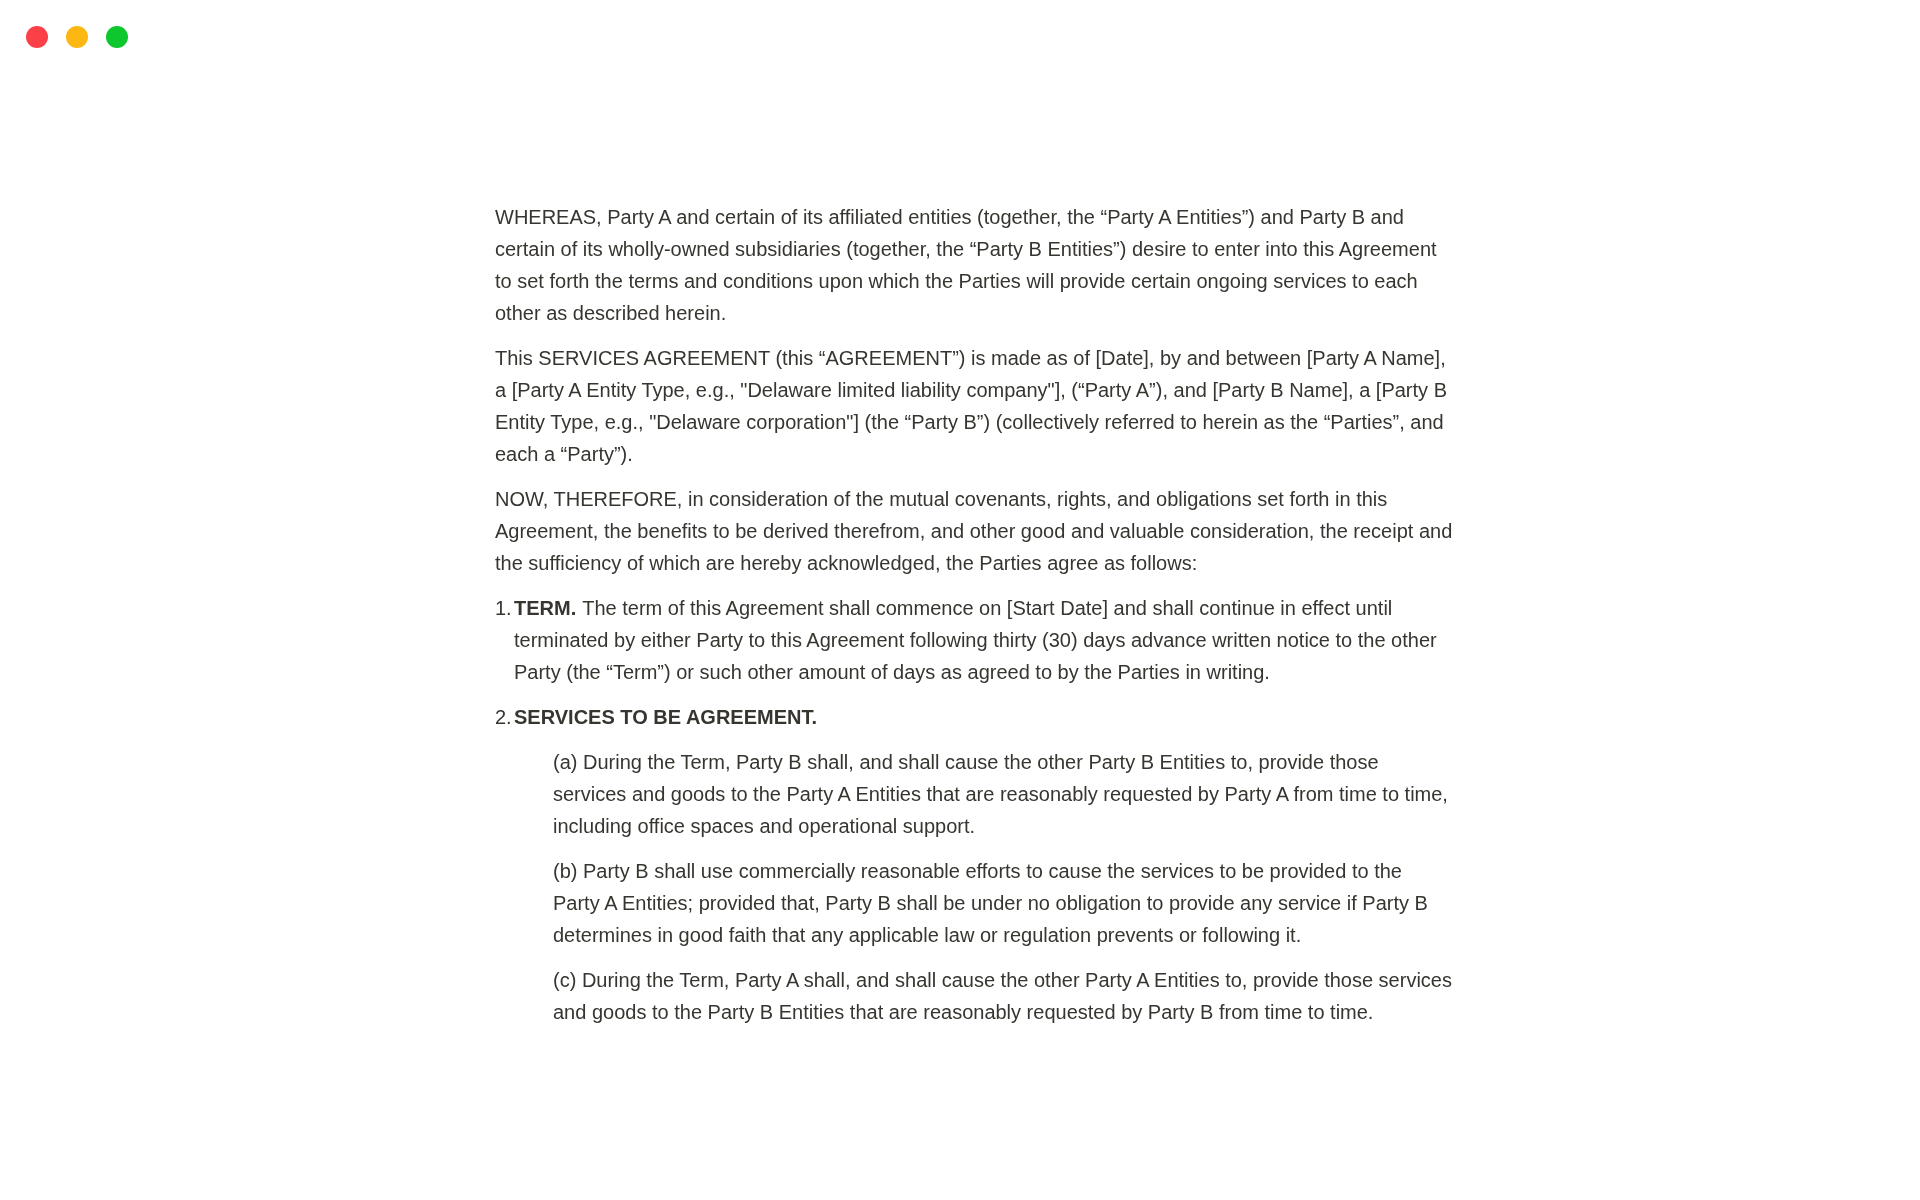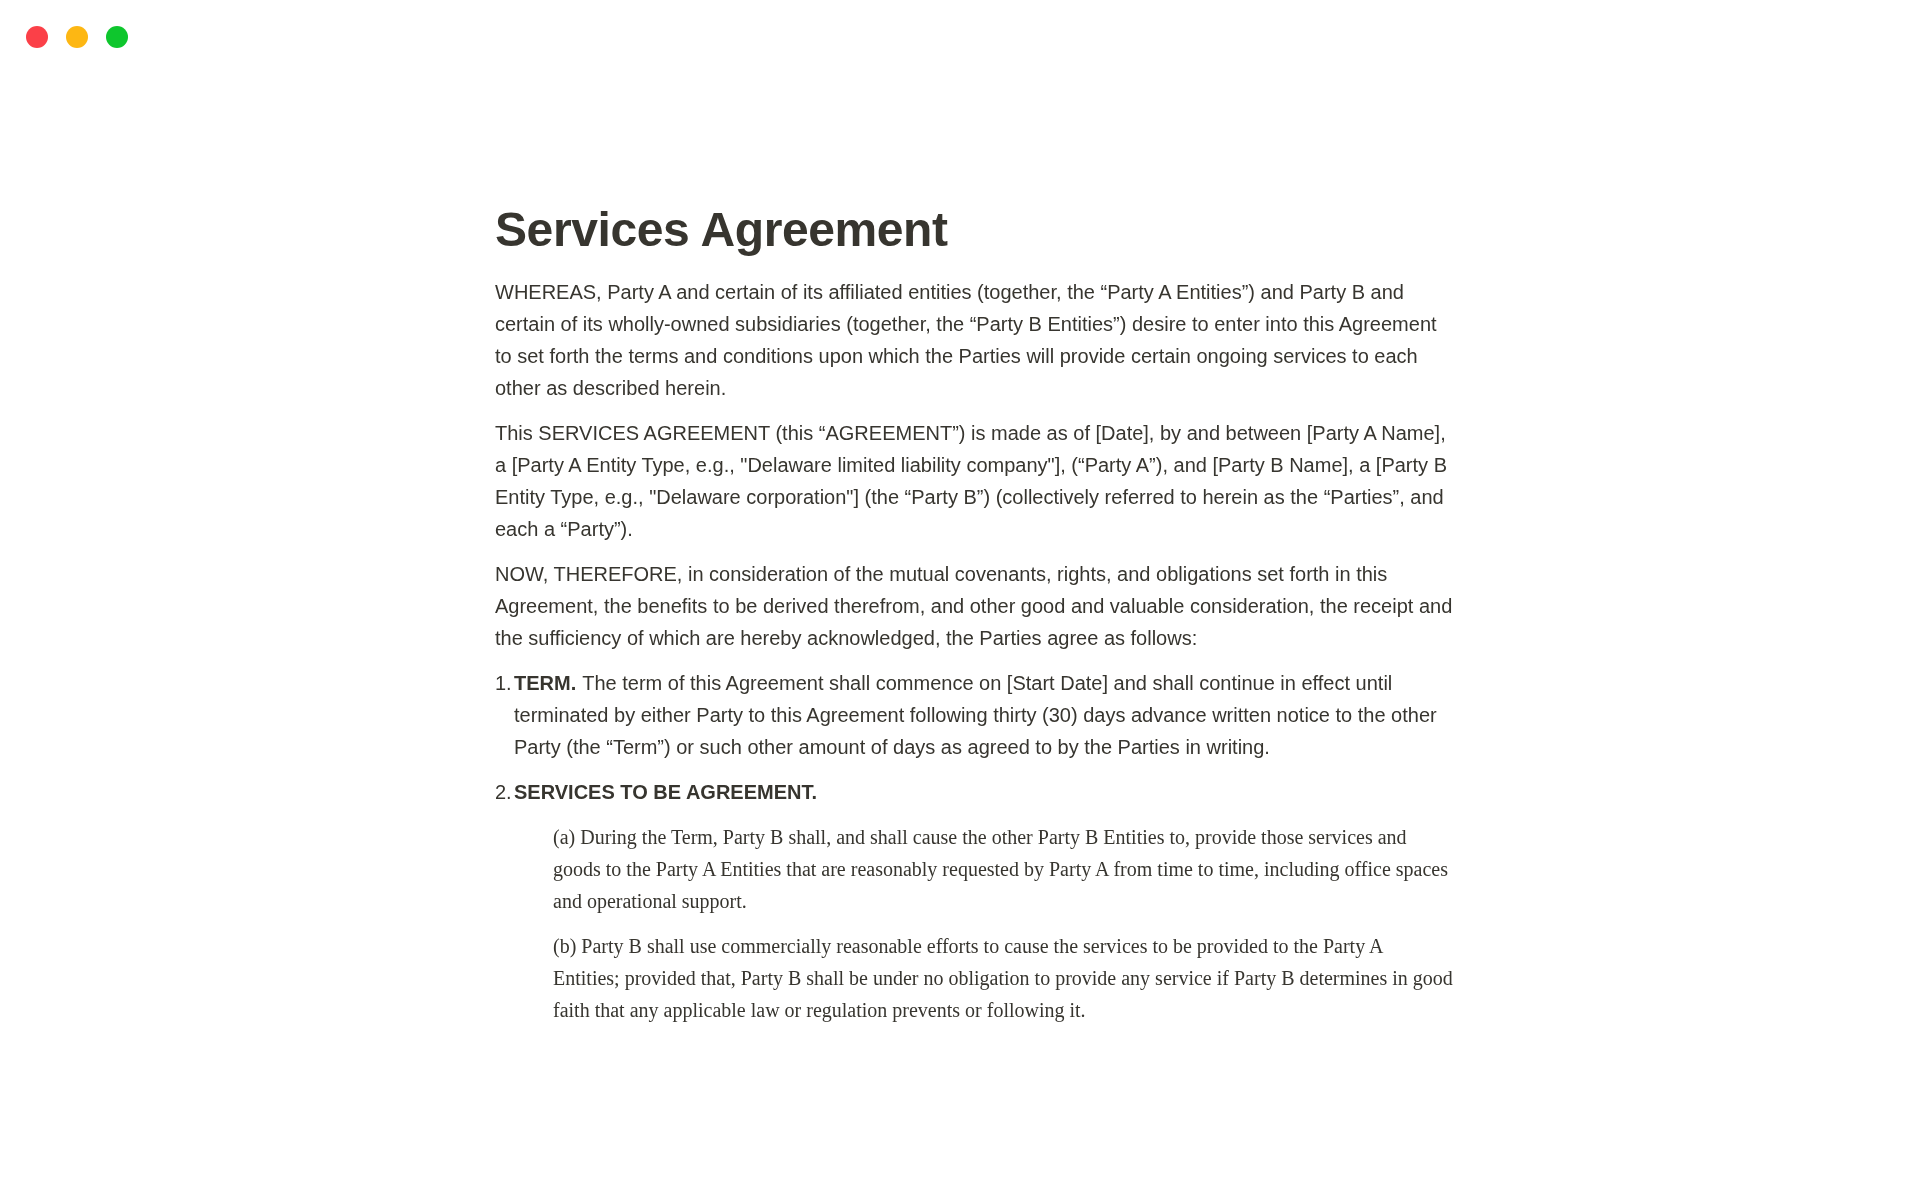--- a/index.html
+++ b/index.html
@@ -43,21 +43,21 @@
   .block {
     font-size: 20px;
     line-height: 32px;
     margin: 0 0 13px 0;
   }
   .num-item { display: flex; }
   .num-marker { flex: 0 0 19px; }
   .num-body { flex: 1; }
   .lead { font-weight: 700; margin-right: 6px; }
   .bullets { margin-left: 38px; }
-  .bullet-item { display: flex; font-family: Liberation Serif, serif; }
+  .bullet-item { display: flex; }
   .bullet-marker { flex: 0 0 20px; }
   .dot {
     width: 7px;
     height: 7px;
     border-radius: 50%;
     background: #37352F;
     margin-top: 12px;
   }
   .bullet-body { flex: 1; }
 </style>
@@ -67,21 +67,20 @@
 <div class="screen">
 
   <div class="window-controls">
     <div class="light" style="background: rgb(251, 64, 72);"></div>
     <div class="light" style="background: rgb(253, 183, 19);"></div>
     <div class="light" style="background: rgb(14, 198, 45);"></div>
   </div>
 
   <div class="doc">
 
-    <h1 class="title">Services Agreement</h1>
 
     <p class="block">WHEREAS, Party A and certain of its affiliated entities (together, the “Party A Entities”) and Party B and certain of its wholly-owned subsidiaries (together, the “Party B Entities”) desire to enter into this Agreement to set forth the terms and conditions upon which the Parties will provide certain ongoing services to each other as described herein.</p>
 
     <p class="block">This SERVICES AGREEMENT (this “AGREEMENT”) is made as of [Date], by and between [Party A Name], a [Party A Entity Type, e.g., "Delaware limited liability company"], (“Party A”), and [Party B Name], a [Party B Entity Type, e.g., "Delaware corporation"] (the “Party B”) (collectively referred to herein as the “Parties”, and each a “Party”).</p>
 
     <p class="block">NOW, THEREFORE, in consideration of the mutual covenants, rights, and obligations set forth in this Agreement, the benefits to be derived therefrom, and other good and valuable consideration, the receipt and the sufficiency of which are hereby acknowledged, the Parties agree as follows:</p>
 
     <div class="block num-item">
       <span class="num-marker">1.</span>
       <span class="num-body">
@@ -105,17 +104,23 @@
         <span class="bullet-body">(a) During the Term, Party B shall, and shall cause the other Party B Entities to, provide those services and goods to the Party A Entities that are reasonably requested by Party A from time to time, including office spaces and operational support.</span>
       </div>
 
       <div class="block bullet-item">
         <span class="bullet-marker">
           <span class="dot"></span>
         </span>
         <span class="bullet-body">(b) Party B shall use commercially reasonable efforts to cause the services to be provided to the Party A Entities; provided that, Party B shall be under no obligation to provide any service if Party B determines in good faith that any applicable law or regulation prevents or following it.</span>
       </div>
 
+      <div class="block bullet-item">
+        <span class="bullet-marker">
+          <span class="dot"></span>
+        </span>
+        <span class="bullet-body">(c) During the Term, Party A shall, and shall cause the other Party A Entities to, provide those services and goods to the Party B Entities that are reasonably requested by Party B from time to time.</span>
+      </div>
 
     </div>
 
   </div>
 </div>
 
 </body></html>

